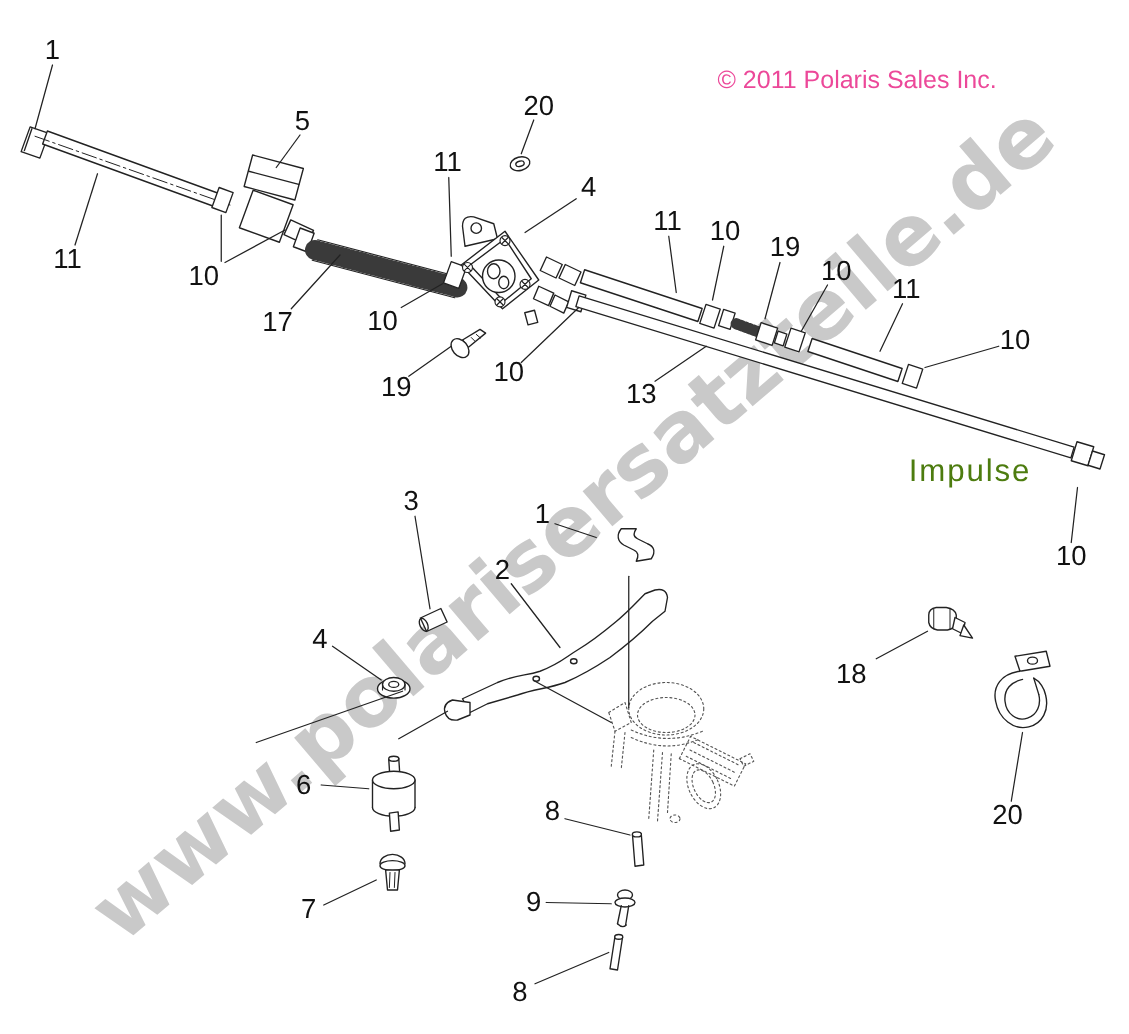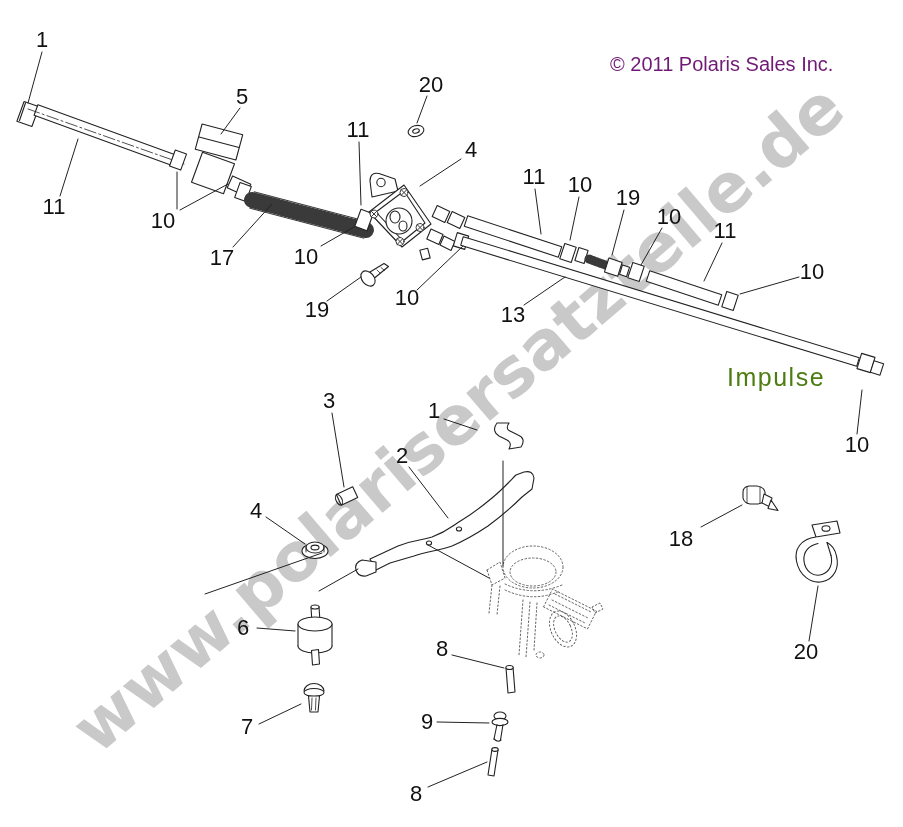--- a/index.html
+++ b/index.html
@@ -2,21 +2,21 @@
 <html><head>
 <meta charset="utf-8">
 <style>
   html,body{margin:0;padding:0;background:#fff;}
   .canvas{position:relative;width:903px;height:827px;background:#ffffff;overflow:hidden;
           font-family:"Liberation Sans",sans-serif;}
   .watermark{position:absolute;left:458px;top:418px;z-index:0;white-space:nowrap;
              font-family:"DejaVu Sans",sans-serif;font-weight:bold;font-size:67px;
              color:#c9c9c9;transform:translate(-50%,-50%) rotate(-40.5deg);letter-spacing:0px;}
   svg.drawing{position:absolute;left:0;top:0;z-index:1;}
-  .copyright{position:absolute;left:574px;top:53px;z-index:2;font-size:20px;color:#701a75;margin-left:36px;}
+  .copyright{position:absolute;left:574px;top:53px;z-index:2;font-size:20px;color:#ec4899;}
   .impulse{position:absolute;left:727px;top:363px;z-index:2;font-size:25px;color:#4d7c0f;
            letter-spacing:1.5px;}
   .callout{position:absolute;z-index:2;font-size:22px;color:#111;
            transform:translate(-50%,-50%);line-height:1;}
 </style>
 </head>
 <body>
 
 <div class="canvas">
 

